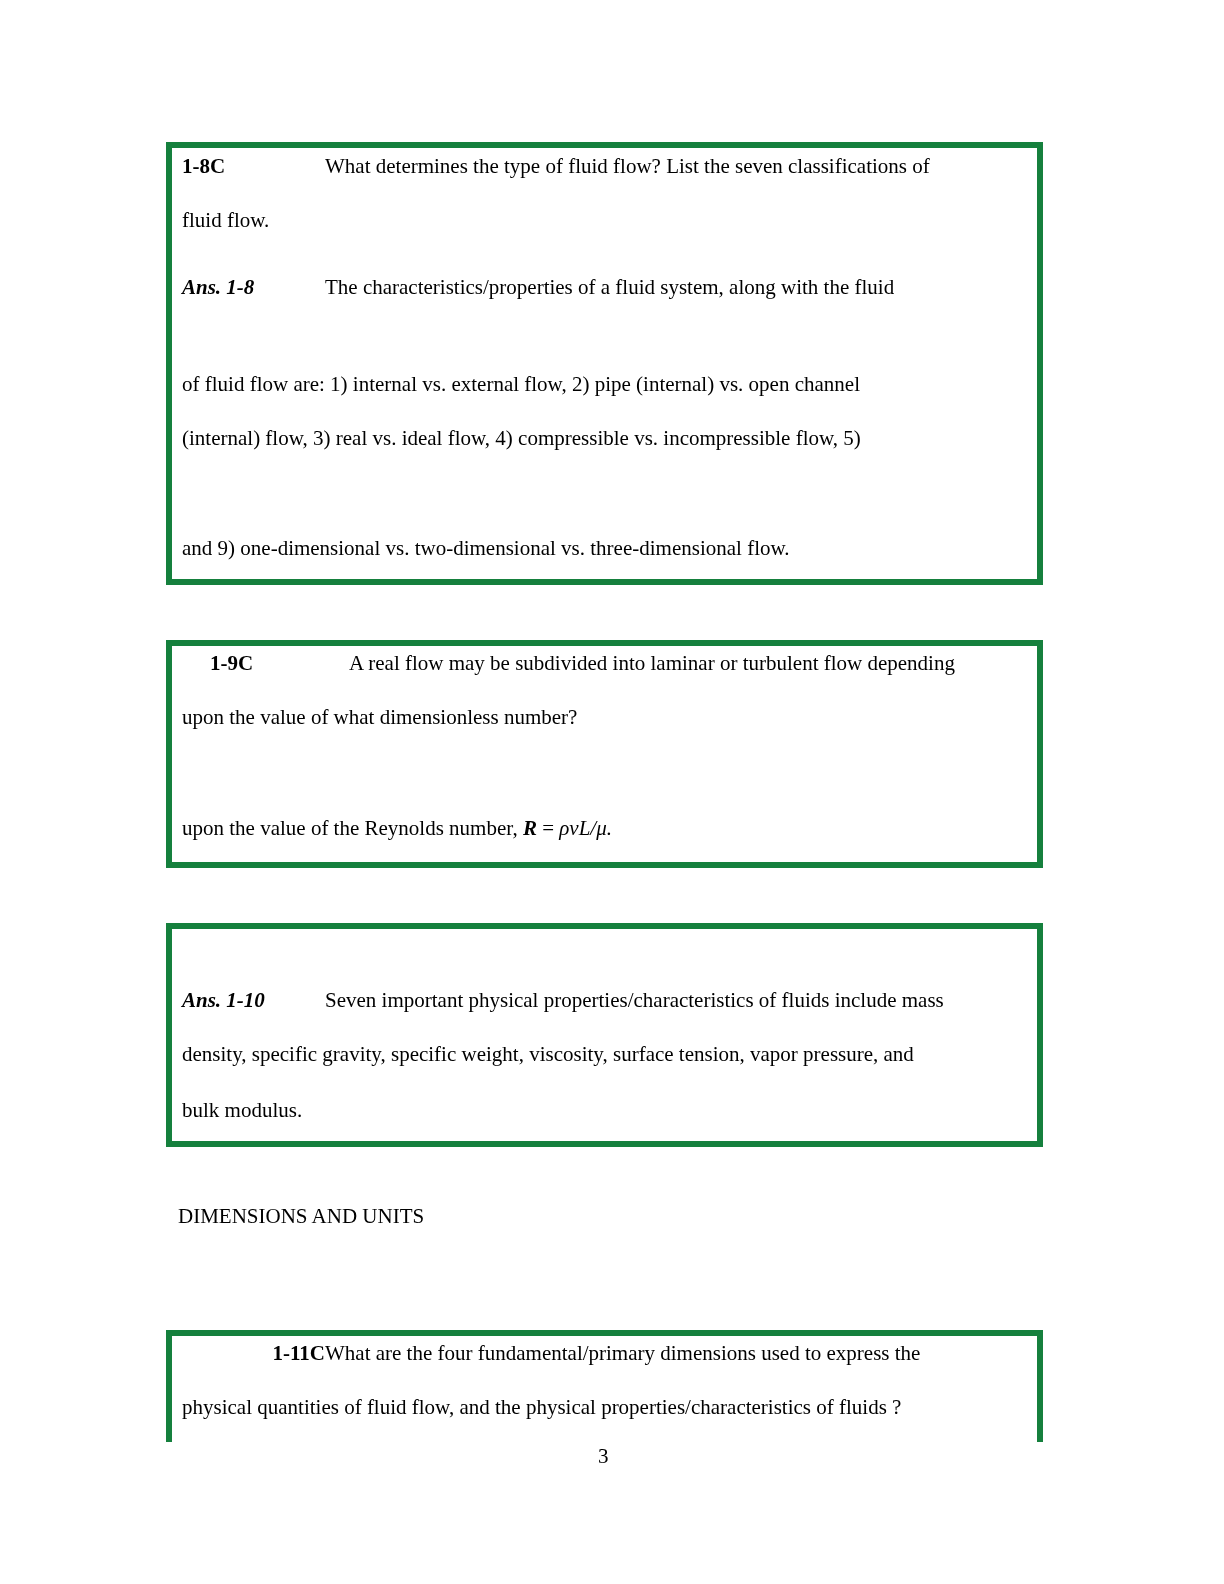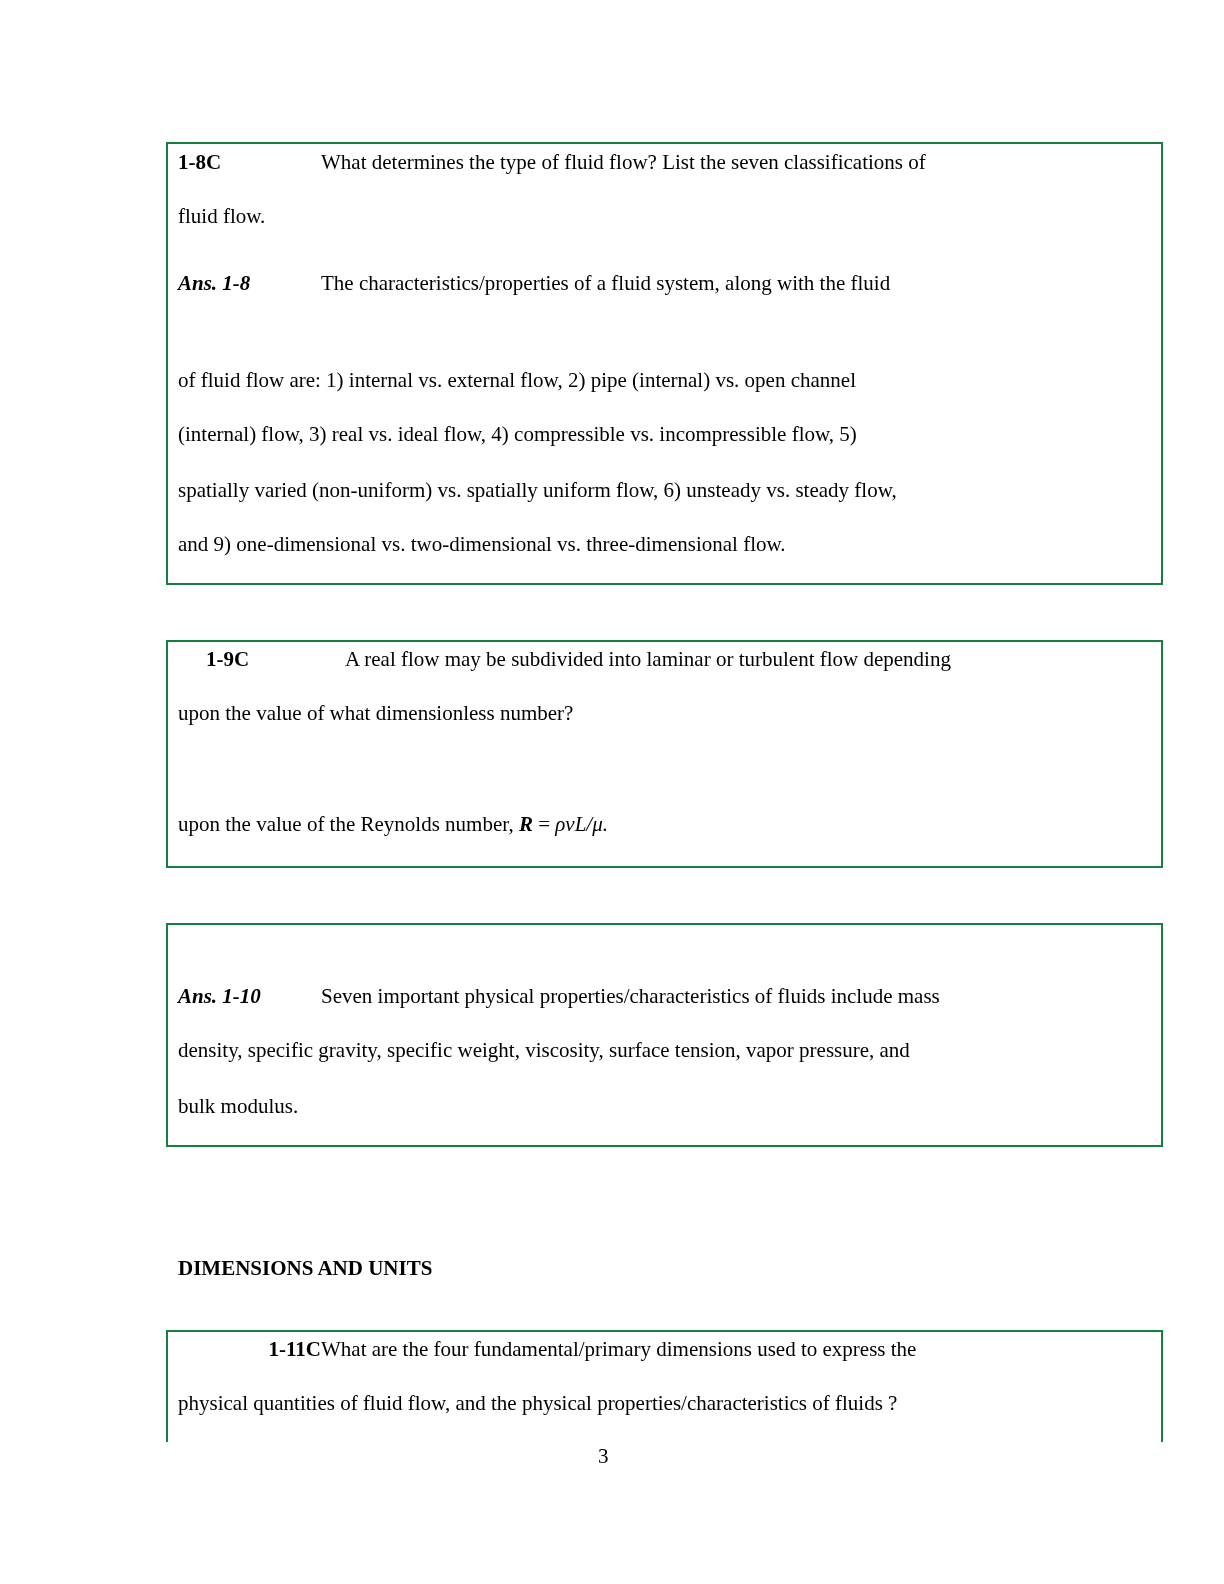--- a/index.html
+++ b/index.html
@@ -12,22 +12,22 @@
     height: 1584px;
     position: relative;
     overflow: hidden;
     font-family: "Liberation Serif", "DejaVu Serif", serif;
     color: #000000;
     font-size: 21px;
   }
   .box {
     position: absolute;
     left: 166px;
-    width: 997px;
-    border: 2px solid #15803d;
+    width: 877px;
+    border: 6px solid #15803d;
     box-sizing: border-box;
   }
   .box.open-bottom {
     border-bottom: none;
   }
   .line {
     position: absolute;
     left: 10px;
     white-space: nowrap;
     line-height: 24px;
@@ -36,22 +36,22 @@
     display: inline-block;
     width: 143px;
     font-weight: bold;
   }
   .label.ans {
     font-style: italic;
   }
   .heading {
     position: absolute;
     left: 178px;
-    top: 1256px;
-    font-weight: bold;
+    top: 1204px;
+    font-weight: normal;
     line-height: 24px;
     text-align: right;
   }
   .page-number {
     position: absolute;
     left: 598px;
     top: 1444px;
     line-height: 24px;
   }
   .math-bold-italic { font-weight: bold; font-style: italic; }
@@ -63,21 +63,20 @@
 <div class="box" style="top:142px; height:443px;">
   <div class="line" style="top:6px;">
     <span class="label">1-8C</span><span>What determines the type of fluid flow? List the seven classifications of</span>
   </div>
   <div class="line" style="top:60px;">fluid flow.</div>
   <div class="line" style="top:115px;margin-top:12px;">
     <span class="label ans">Ans. 1-8</span><span>The characteristics/properties of a fluid system, along with the fluid</span>
   </div>
   <div class="line" style="top:224px;">of fluid flow are: 1) internal vs. external flow, 2) pipe (internal) vs. open channel</div>
   <div class="line" style="top:278px;">(internal) flow, 3) real vs. ideal flow, 4) compressible vs. incompressible flow, 5)</div>
-  <div class="line" style="top:334px;">spatially varied (non-uniform) vs. spatially uniform flow, 6) unsteady vs. steady flow,</div>
   <div class="line" style="top:388px;">and 9) one-dimensional vs. two-dimensional vs. three-dimensional flow.</div>
 </div>
 
 <div class="box" style="top:640px; height:228px;">
   <div class="line" style="top:5px;">
     <span class="label" style="padding-left:4px; width:139px;margin-left:24px;"><span>1-9C</span></span><span>A real flow may be subdivided into laminar or turbulent flow depending</span>
   </div>
   <div class="line" style="top:59px;">upon the value of what dimensionless number?</div>
   <div class="line" style="top:170px;">
     <span>upon the value of the Reynolds number, </span><span class="math-bold-italic">R</span><span style="white-space:pre;"> = </span><span class="math-italic">ρvL/μ.</span>

